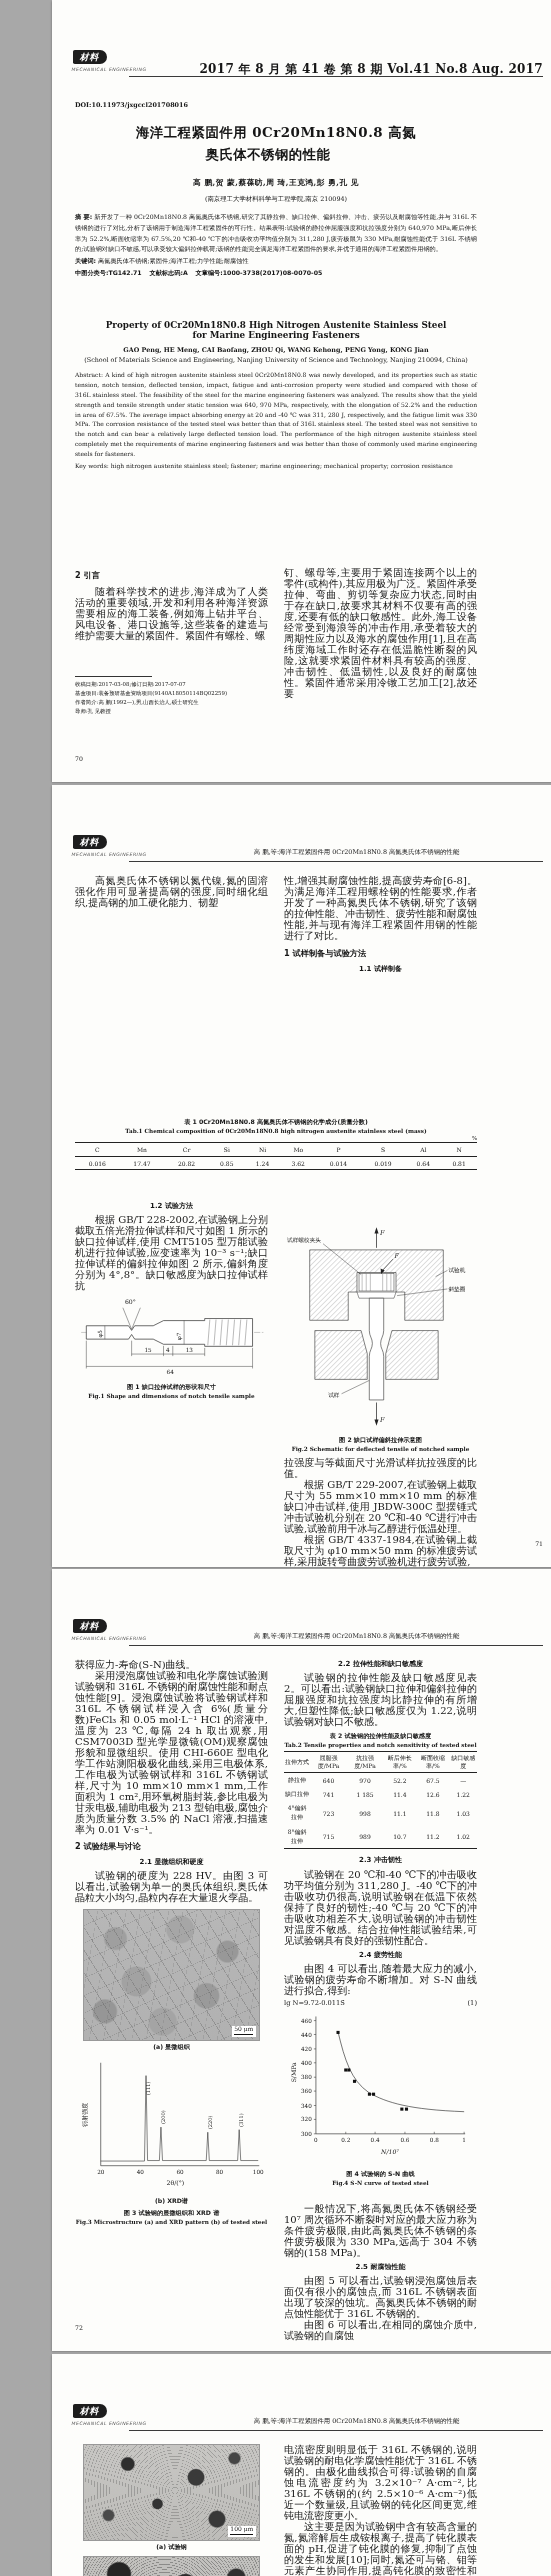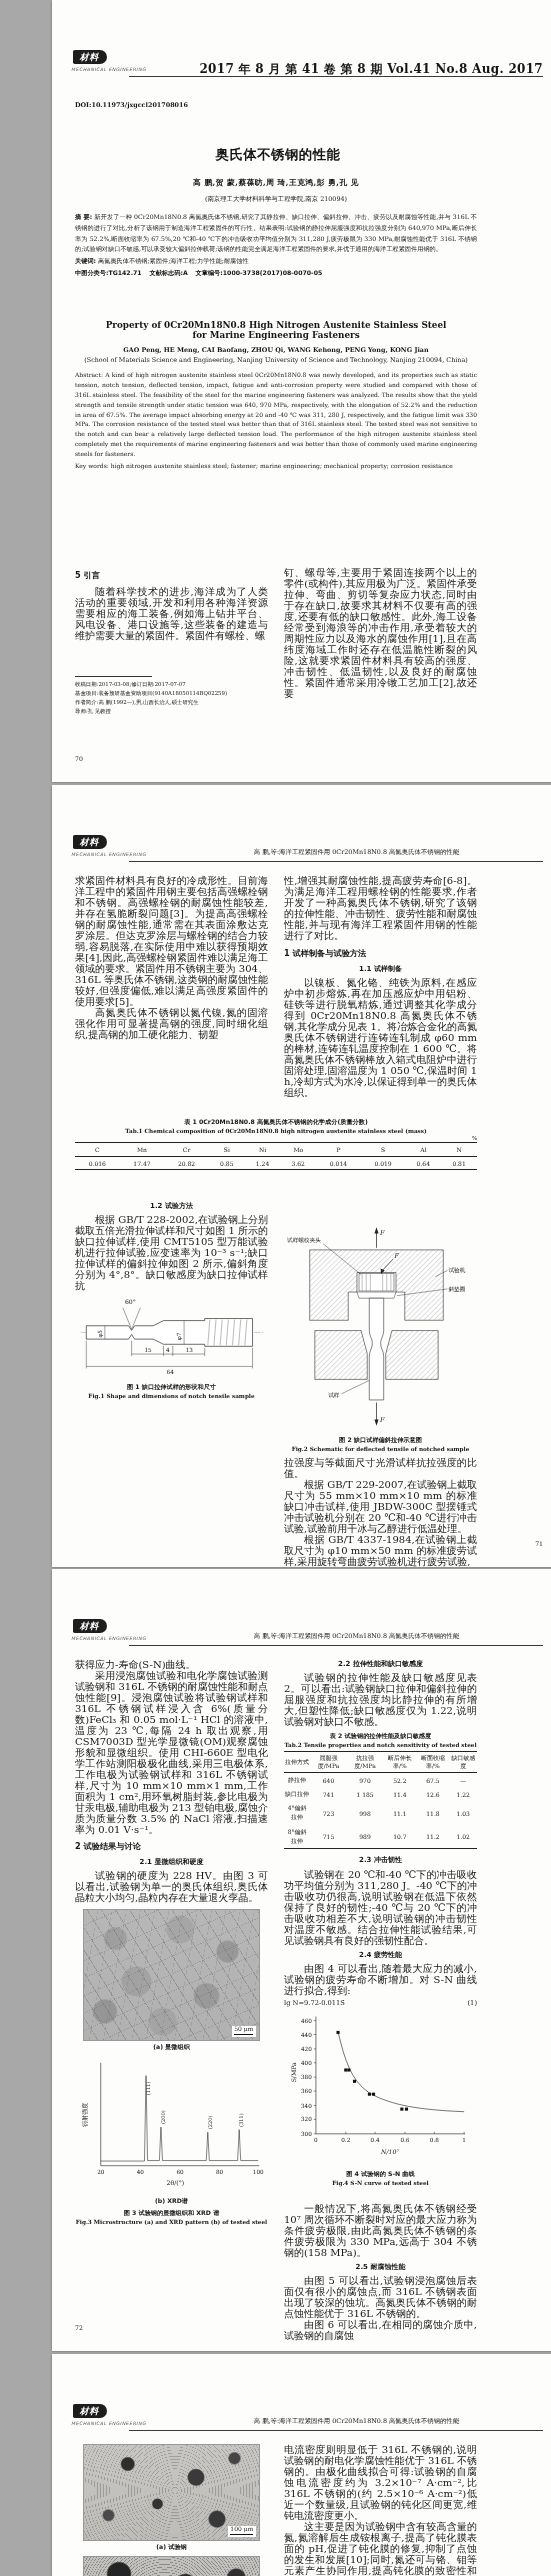--- a/index.html
+++ b/index.html
@@ -97,41 +97,42 @@
 <div id="canvas">
 
   <div class="page" style="top:0">
     <div class="badge sans"><span>材料</span></div>
     <div class="badge-sub">MECHANICAL ENGINEERING</div>
     <div class="issue-info">2017 年 8 月 第 41 卷 第 8 期   Vol.41 No.8 Aug. 2017</div>
     <div class="hdr-rule"></div>
 
     <div class="abs doi" style="left:23px;top:101px">DOI:10.11973/jxgccl201708016</div>
 
-    <div class="abs title-cn" style="left:25px;width:402px;top:146px">奥氏体不锈钢的性能</div>
+    <div class="abs title-cn" style="left:23px;width:402px;top:124px">海洋工程紧固件用 0Cr20Mn18N0.8 高氮</div>
+    <div class="abs title-cn" style="left:15px;width:402px;top:146px">奥氏体不锈钢的性能</div>
     <div class="abs authors-cn" style="left:23px;width:402px;top:178px">高 鹏,贺 蒙,蔡葆昉,周 琦,王克鸿,彭 勇,孔 见</div>
     <div class="abs affil" style="left:23px;width:402px;top:195px">(南京理工大学材料科学与工程学院,南京 210094)</div>
 
     <div class="abs" style="left:23px;width:402px;top:212px">
       <div class="abstract"><b>摘 要:</b> <span>新开发了一种 0Cr20Mn18N0.8 高氮奥氏体不锈钢,研究了其静拉伸、缺口拉伸、偏斜拉伸、冲击、疲劳以及耐腐蚀等性能,并与 316L 不锈钢的进行了对比,分析了该钢用于制造海洋工程紧固件的可行性。结果表明:试验钢的静拉伸屈服强度和抗拉强度分别为 640,970 MPa,断后伸长率为 52.2%,断面收缩率为 67.5%,20 ℃和-40 ℃下的冲击吸收功平均值分别为 311,280 J,疲劳极限为 330 MPa,耐腐蚀性能优于 316L 不锈钢的;试验钢对缺口不敏感,可以承受较大偏斜拉伸载荷;该钢的性能完全满足海洋工程紧固件的要求,并优于通用的海洋工程紧固件用钢的。</span></div>
       <div class="abstract" style="margin-top:1px"><b>关键词:</b> <span>高氮奥氏体不锈钢;紧固件;海洋工程;力学性能;耐腐蚀性</span></div>
       <div class="clcline"><b>中图分类号:TG142.71</b>&nbsp;&nbsp;&nbsp;&nbsp;<b>文献标志码:A</b>&nbsp;&nbsp;&nbsp;&nbsp;<b>文章编号:1000-3738(2017)08-0070-05</b></div>
     </div>
 
     <div class="abs" style="left:23px;width:402px;top:320px">
       <div class="title-en">Property of 0Cr20Mn18N0.8 High Nitrogen Austenite Stainless Steel</div>
       <div class="title-en">for Marine Engineering Fasteners</div>
       <div class="authors-en" style="margin-top:6.2px">GAO Peng, HE Meng, CAI Baofang, ZHOU Qi, WANG Kehong, PENG Yong, KONG Jian</div>
       <div class="affil" style="margin-top:2.1px">(School of Materials Science and Engineering, Nanjing University of Science and Technology, Nanjing 210094, China)</div>
       <div class="abstract-en" style="margin-top:6.2px">Abstract: A kind of high nitrogen austenite stainless steel 0Cr20Mn18N0.8 was newly developed, and its properties such as static tension, notch tension, deflected tension, impact, fatigue and anti-corrosion property were studied and compared with those of 316L stainless steel. The feasibility of the steel for the marine engineering fasteners was analyzed. The results show that the yield strength and tensile strength under static tension was 640, 970 MPa, respectively, with the elongation of 52.2% and the reduction in area of 67.5%. The average impact absorbing energy at 20 and -40 ℃ was 311, 280 J, respectively, and the fatigue limit was 330 MPa. The corrosion resistance of the tested steel was better than that of 316L stainless steel. The tested steel was not sensitive to the notch and can bear a relatively large deflected tension load. The performance of the high nitrogen austenite stainless steel completely met the requirements of marine engineering fasteners and was better than those of commonly used marine engineering steels for fasteners.</div>
       <div class="abstract-en" style="margin-top:2.1px">Key words: high nitrogen austenite stainless steel; fastener; marine engineering; mechanical property; corrosion resistance</div>
     </div>
 
     <div class="abs col" style="left:23px;top:567px">
-      <div class="h1">5 引言</div>
+      <div class="h1">2 引言</div>
       <div class="para">随着科学技术的进步,海洋成为了人类活动的重要领域,开发和利用各种海洋资源需要相应的海工装备,例如海上钻井平台、风电设备、港口设施等,这些装备的建造与维护需要大量的紧固件。紧固件有螺栓、螺</div>
     </div>
     <div class="abs col" style="left:232px;top:567px">
       <div class="para ni">钉、螺母等,主要用于紧固连接两个以上的零件(或构件),其应用极为广泛。紧固件承受拉伸、弯曲、剪切等复杂应力状态,同时由于存在缺口,故要求其材料不仅要有高的强度,还要有低的缺口敏感性。此外,海工设备经常受到海浪等的冲击作用,承受着较大的周期性应力以及海水的腐蚀作用[1],且在高纬度海域工作时还存在低温脆性断裂的风险,这就要求紧固件材料具有较高的强度、冲击韧性、低温韧性,以及良好的耐腐蚀性。紧固件通常采用冷镦工艺加工[2],故还要</div>
     </div>
 
     <div class="abs" style="left:23px;width:193px;top:676px">
       <div class="fn-rule"></div>
       <div class="fn">
           <div class="fn-line">收稿日期:2017-03-08;修订日期:2017-07-07</div>
@@ -143,28 +144,26 @@
     <div class="pgnum" style="left:23px">70</div>
   </div>
 
   <div class="page" style="top:785px">
     <div class="badge sans"><span>材料</span></div>
     <div class="badge-sub">MECHANICAL ENGINEERING</div>
     <div class="running-head">高 鹏,等:海洋工程紧固件用 0Cr20Mn18N0.8 高氮奥氏体不锈钢的性能</div>
     <div class="hdr-rule"></div>
 
     <div class="abs col" style="left:23px;top:90px">
-      <div class="para ni">求紧固件材料具有良好的冷成形性。目前海洋工程中的紧固件用钢主要包括高强螺栓钢和不锈钢。高强螺栓钢的耐腐蚀性能较差,并存在氢脆断裂问题[3]。为提高高强螺栓钢的耐腐蚀性能,通常需在其表面涂敷达克罗涂层。但达克罗涂层与螺栓钢的结合力较弱,容易脱落,在实际使用中难以获得预期效果[4],因此,高强螺栓钢紧固件难以满足海工领域的要求。紧固件用不锈钢主要为 304、316L 等奥氏体不锈钢,这类钢的耐腐蚀性能较好,但强度偏低,难以满足高强度紧固件的使用要求[5]。</div>
       <div class="para">高氮奥氏体不锈钢以氮代镍,氮的固溶强化作用可显著提高钢的强度,同时细化组织,提高钢的加工硬化能力、韧塑</div>
     </div>
     <div class="abs col" style="left:232px;top:90px">
       <div class="para ni">性,增强其耐腐蚀性能,提高疲劳寿命[6-8]。为满足海洋工程用螺栓钢的性能要求,作者开发了一种高氮奥氏体不锈钢,研究了该钢的拉伸性能、冲击韧性、疲劳性能和耐腐蚀性能,并与现有海洋工程紧固件用钢的性能进行了对比。</div>
       <div class="h1" style="margin-top:7.2px">1 试样制备与试验方法</div>
       <div class="h2">1.1 试样制备</div>
-      <div class="para">以镍板、氮化铬、纯铁为原料,在感应炉中初步熔炼,再在加压感应炉中用铝粉、硅铁等进行脱氧精炼,通过调整其化学成分得到 0Cr20Mn18N0.8 高氮奥氏体不锈钢,其化学成分见表 1。将冶炼合金化的高氮奥氏体不锈钢进行连铸连轧制成 φ60 mm 的棒材,连铸连轧温度控制在 1 600 ℃。将高氮奥氏体不锈钢棒放入箱式电阻炉中进行固溶处理,固溶温度为 1 050 ℃,保温时间 1 h,冷却方式为水冷,以保证得到单一的奥氏体组织。</div>
     </div>
 
     <div class="abs" style="left:23px;width:402px;top:330px">
       <div class="figcap-cn">表 1 0Cr20Mn18N0.8 高氮奥氏体不锈钢的化学成分(质量分数)</div>
       <div class="figcap-en">Tab.1 Chemical composition of 0Cr20Mn18N0.8 high nitrogen austenite stainless steel (mass)</div>
       <div class="tbl-unit">%</div>
       <table class="tl">
         <thead>
             <tr>
               <th>C</th>

